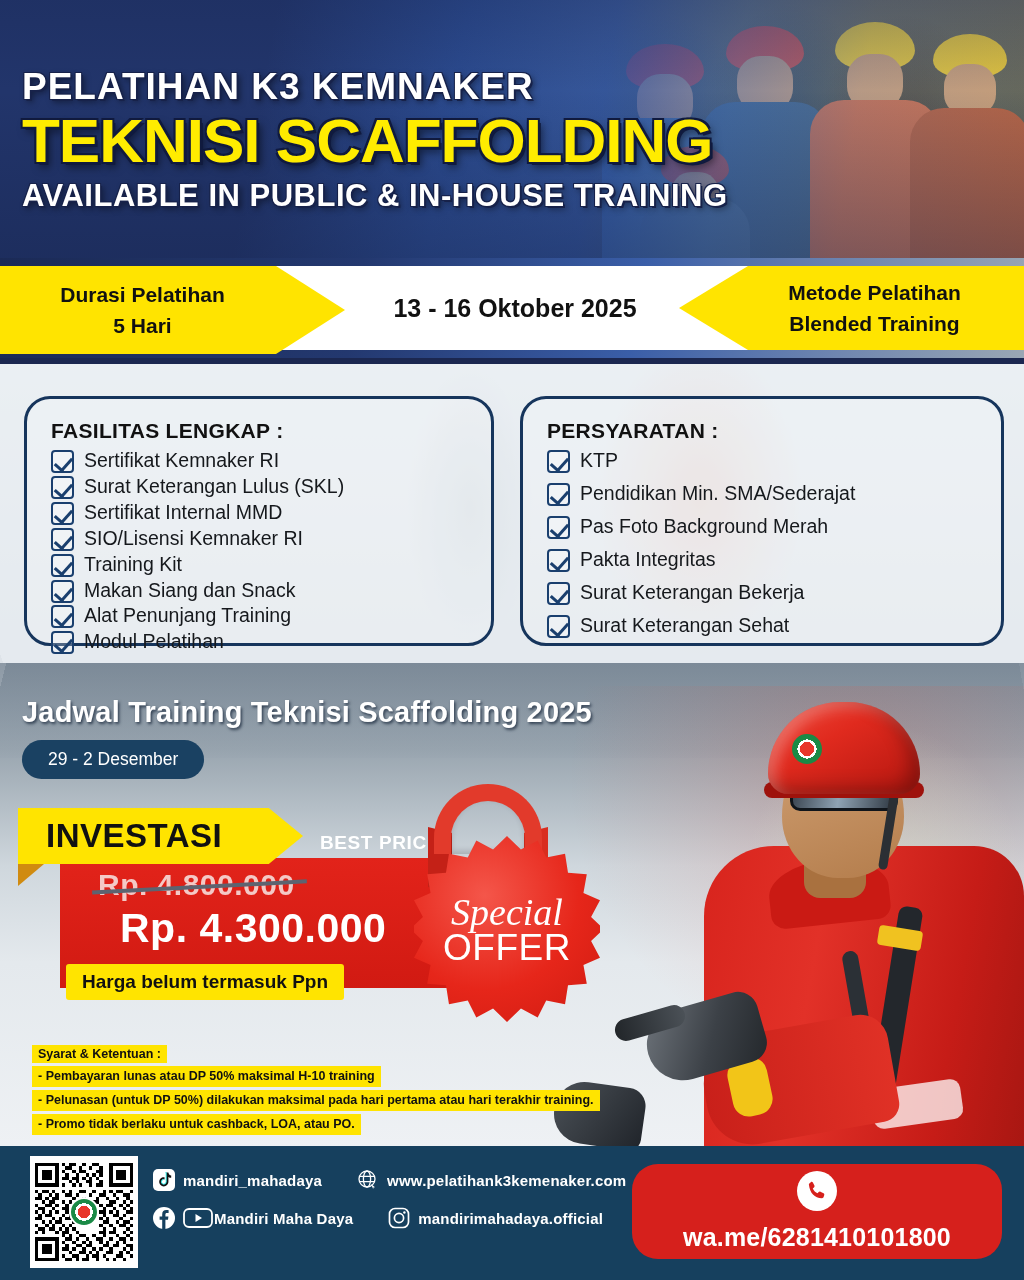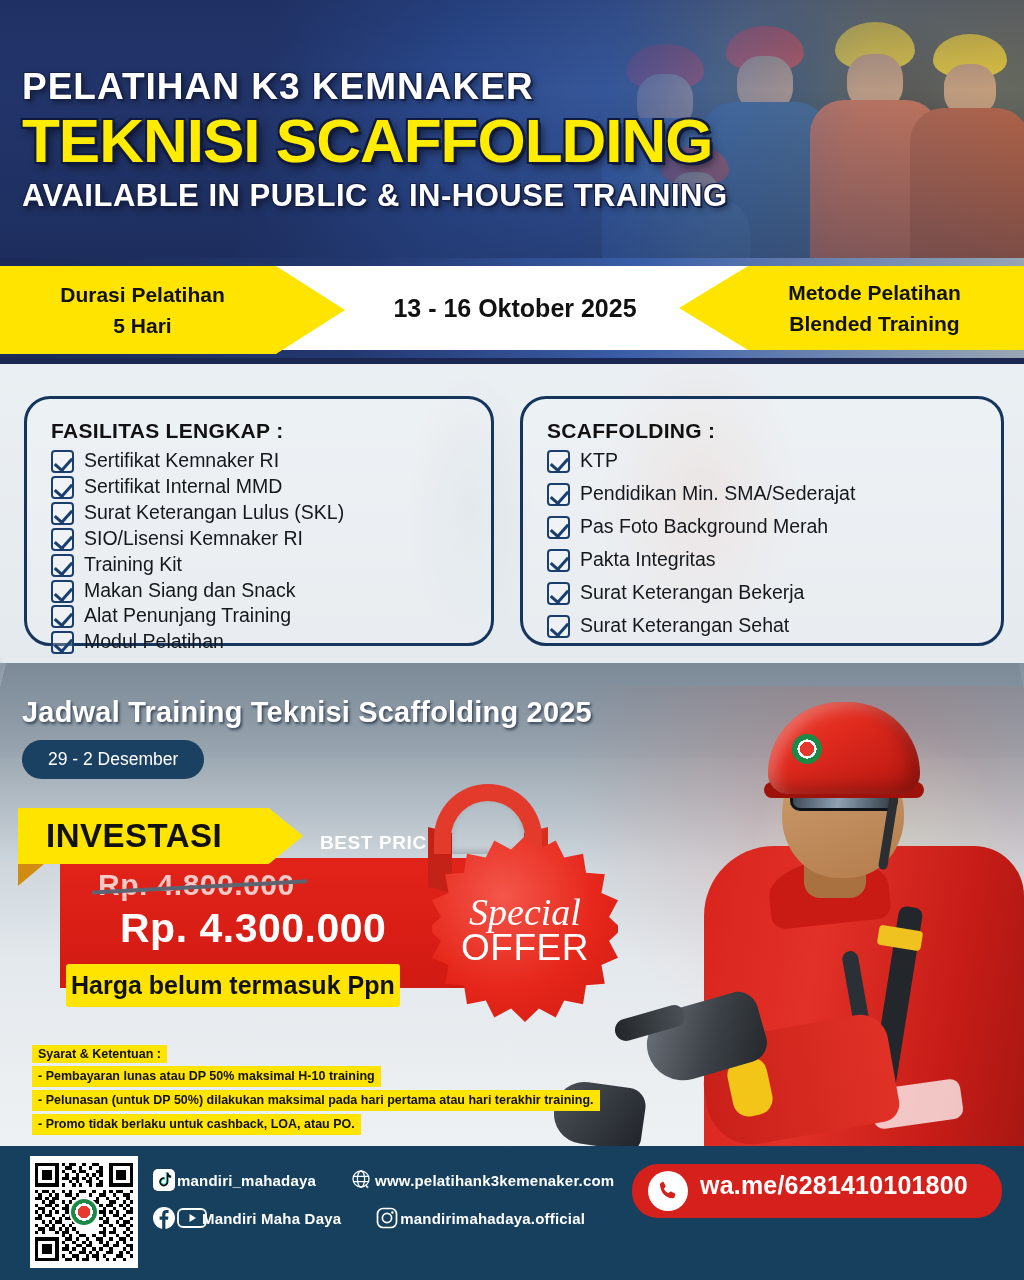--- a/index.html
+++ b/index.html
@@ -253,36 +253,36 @@
   .old-price .strike {
     position:absolute; left:-6px; top:50%; width:calc(100% + 18px); height:4px;
     background:#5d6370; transform:rotate(-3deg);
   }
   .new-price {
     position:absolute; left:120px; top:905px; z-index:10;
     font-size:41px; font-weight:bold; color:#fff; letter-spacing:.5px;
   }
   .ppn {
     position:absolute; left:66px; top:964px; z-index:10;
-    background:#ffe400; color:#111; font-size:25px; font-weight:bold;
-    padding:7px 5px; border-radius:3px;
+    background:#ffe400; color:#111; font-size:19px; font-weight:bold;
+    padding:7px 16px; border-radius:3px;
   }
 
   
   .burst-wrap { position:absolute; left:404px; top:784px; width:196px; height:246px; z-index:11; }
   .ribbon-loop {
     position:absolute; left:30px; top:0; width:108px; height:70px;
     border:17px solid #e23a2b; border-bottom:none;
     border-radius:54px 54px 0 0;
     box-shadow:inset 0 -3px 6px rgba(0,0,0,.18);
   }
   .ribbon-tail-l { position:absolute; left:24px; top:46px; width:24px; height:60px; background:#c42117; transform:skewY(14deg); }
   .ribbon-tail-r { position:absolute; left:120px; top:46px; width:24px; height:54px; background:#d92d1f; transform:skewY(-14deg); }
   .burst {
-    position:absolute; left:28px; top:52px; width:186px; height:186px;
+    position:absolute; left:10px; top:52px; width:186px; height:186px;
     background:radial-gradient(circle at 38% 32%, #f4564a, #e6261a 55%, #cf1b11 100%);
     clip-path:polygon(
       50% 0%,57.5% 7.3%,66.5% 2.4%,71.1% 11.6%,81.2% 9.5%,82.8% 19.7%,92.9% 20.5%,91.1% 30.6%,
       100% 34.5%,95.2% 43.5%,102% 50%,95.2% 56.5%,100% 65.5%,91.1% 69.4%,92.9% 79.5%,82.8% 80.3%,
       81.2% 90.5%,71.1% 88.4%,66.5% 97.6%,57.5% 92.7%,50% 100%,42.5% 92.7%,33.5% 97.6%,28.9% 88.4%,
       18.8% 90.5%,17.2% 80.3%,7.1% 79.5%,8.9% 69.4%,0% 65.5%,4.8% 56.5%,-2% 50%,4.8% 43.5%,
       0% 34.5%,8.9% 30.6%,7.1% 20.5%,17.2% 19.7%,18.8% 9.5%,28.9% 11.6%,33.5% 2.4%,42.5% 7.3%);
     display:flex; flex-direction:column; align-items:center; justify-content:center;
   }
   .burst .sp { font-family:"Liberation Serif", serif; font-style:italic; font-size:38px; color:#fff; line-height:1; margin-bottom:-2px; }
@@ -302,33 +302,34 @@
   .qr-grid { width:100%; height:100%; position:relative; background:#fff; }
   .qr-grid svg { display:block; }
   .qr-logo {
     position:absolute; left:50%; top:50%; transform:translate(-50%,-50%);
     width:30px; height:30px; border-radius:50%;
     background:radial-gradient(circle,#e8372b 0 34%,#fff 34% 48%,#1a8a46 48% 100%);
     border:2px solid #fff;
   }
   .social { position:absolute; left:152px; top:22px; color:#fff; }
   .s-row { display:flex; align-items:center; margin-bottom:14px; }
-  .s-item { display:flex; align-items:center; gap:1px; margin-right:34px; }
+  .s-item { display:flex; align-items:center; gap:7px; margin-right:34px; }
   .s-item .txt { font-size:15px; font-weight:bold; color:#fff; letter-spacing:.2px; }
   .ico { width:24px; height:24px; flex:0 0 auto; display:inline-block; }
 
   .cs { position:absolute; right:22px; top:18px; width:370px; }
   .cs-top {
     background:#ffe400; border-radius:14px; text-align:center;
     padding:7px 10px; font-size:22px; font-weight:bold; color:#111; margin-bottom:5px;
     margin-left:26px;
   }
   .cs-bot {
-    background:#d6201c; border-radius:26px; display:flex; align-items:flex-start; gap:12px;
+    background:#d6201c; border-radius:26px; display:flex; align-items:center; gap:12px;
     padding:7px 16px;
+    flex-direction:column;
   }
   .cs-bot .wa-txt { font-size:25px; font-weight:bold; color:#fff; letter-spacing:.2px; }
   .phone-circle {
     width:40px; height:40px; border-radius:50%; background:#fff; flex:0 0 auto;
     display:flex; align-items:center; justify-content:center;
   }
 </style>
 </head>
 <body>
 
@@ -391,28 +392,28 @@
 
     <div class="card card-left">
       <h3>FASILITAS LENGKAP :</h3>
       <ul class="chk-list tight" id="facilities-list">
           <li>
             <span class="cbx"></span>
             <span><span class="lbl">Sertifikat Kemnaker RI</span></span>
           </li>
           <li>
             <span class="cbx"></span>
+            <span><span class="lbl">Surat Keterangan Lulus (SKL)</span></span>
+          </li>
+          <li>
+            <span class="cbx"></span>
             <span><span class="lbl">Sertifikat Internal MMD</span></span>
           </li>
           <li>
             <span class="cbx"></span>
-            <span><span class="lbl">Surat Keterangan Lulus (SKL)</span></span>
-          </li>
-          <li>
-            <span class="cbx"></span>
             <span><span class="lbl">SIO/Lisensi Kemnaker RI</span></span>
           </li>
           <li>
             <span class="cbx"></span>
             <span><span class="lbl">Training Kit</span></span>
           </li>
           <li>
             <span class="cbx"></span>
             <span><span class="lbl">Makan Siang dan Snack</span></span>
           </li>
@@ -421,21 +422,21 @@
             <span><span class="lbl">Alat Penunjang Training</span></span>
           </li>
           <li>
             <span class="cbx"></span>
             <span><span class="lbl">Modul Pelatihan</span></span>
           </li>
         </ul>
     </div>
 
     <div class="card card-right">
-      <h3>SCAFFOLDING :</h3>
+      <h3>PERSYARATAN :</h3>
       <ul class="chk-list loose" id="requirements-list">
           <li>
             <span class="cbx"></span>
             <span><span class="lbl">KTP</span></span>
           </li>
           <li>
             <span class="cbx"></span>
             <span><span class="sub">Pendidikan Min. SMA/Sederajat</span></span>
           </li>
           <li>

